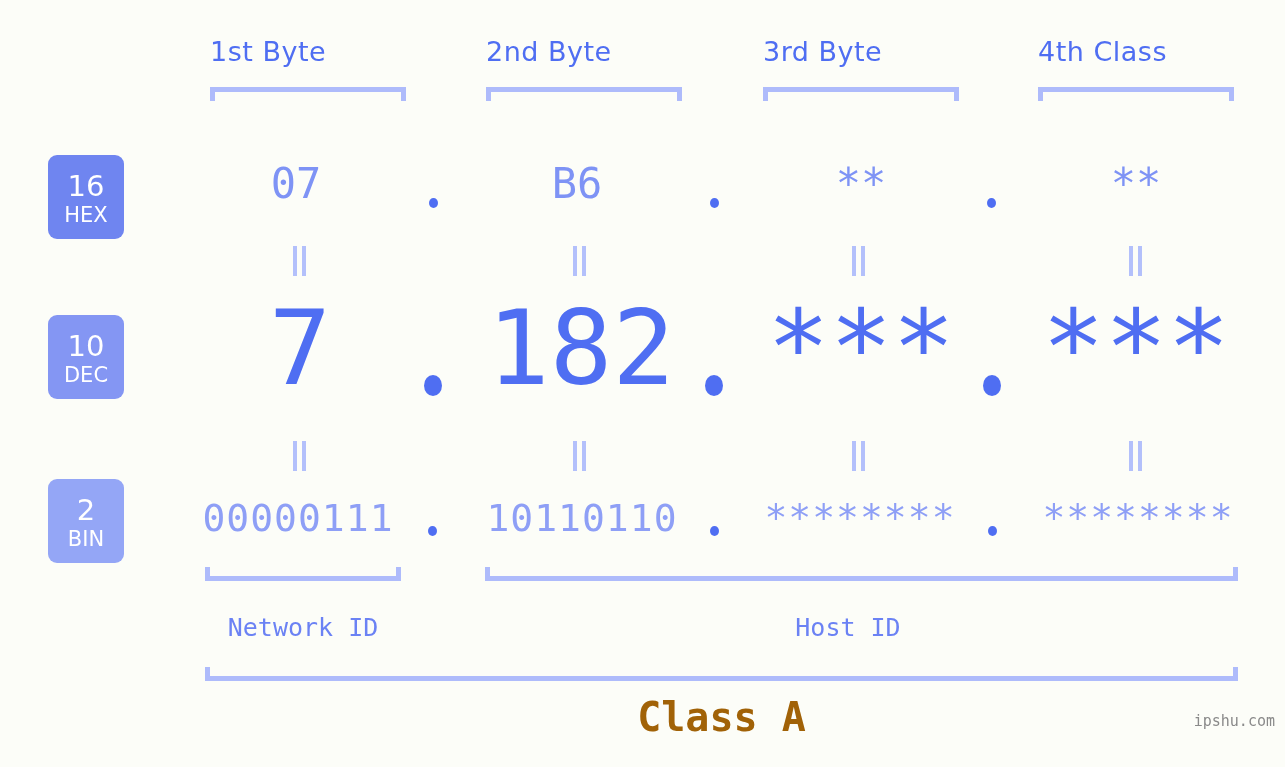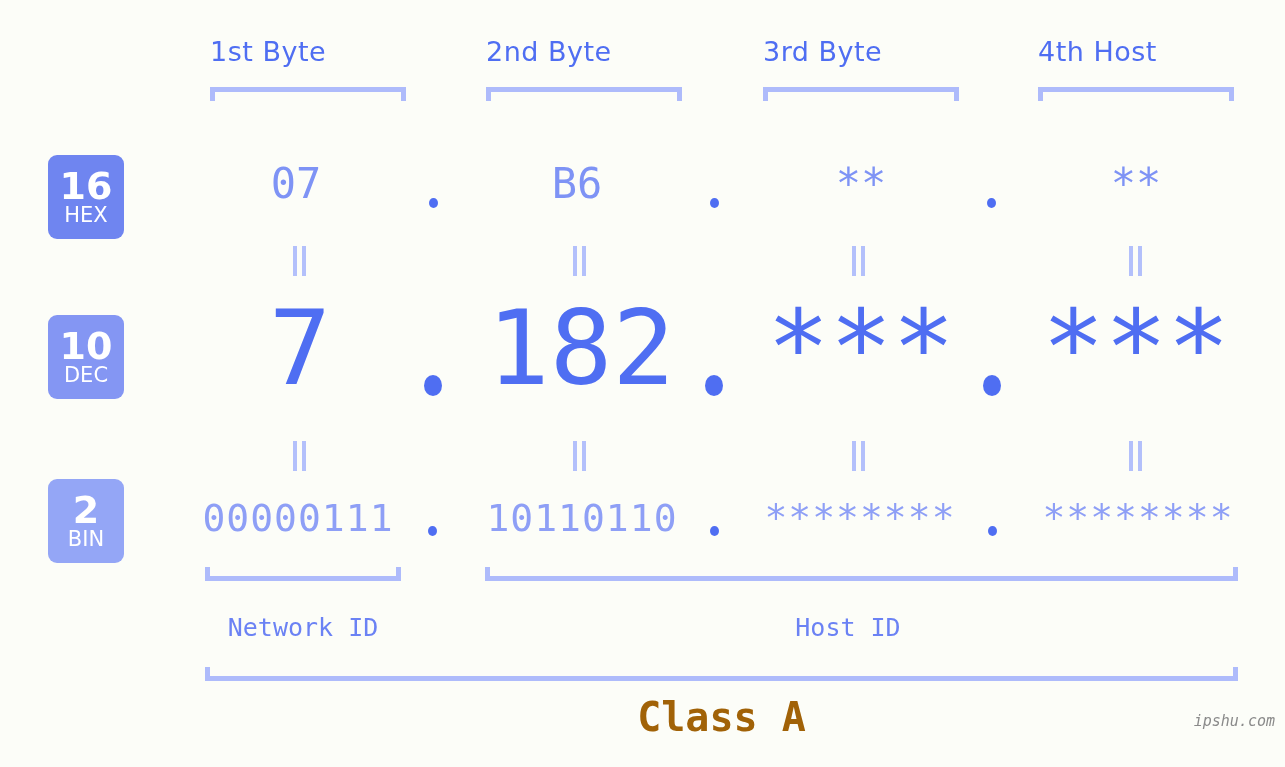--- a/index.html
+++ b/index.html
@@ -58,23 +58,23 @@
     height: 84px;
     border-radius: 9px;
     color: #ffffff;
     display: flex;
     flex-direction: column;
     align-items: center;
     justify-content: center;
     box-sizing: border-box;
   }
   .badge .num {
-    font-size: 38px;
+    font-size: 29px;
     line-height: 36px;
-    font-weight: 700;
+    font-weight: 400;
     font-family: "DejaVu Sans", sans-serif;
     letter-spacing: 0px;
   }
   .badge .nm {
     font-size: 21px;
     line-height: 23px;
     font-weight: 400;
     font-family: "DejaVu Sans", sans-serif;
     letter-spacing: 0px;
   }
@@ -152,32 +152,31 @@
   }
 
   .watermark {
     position: absolute;
     right: 10px;
     top: 712px;
     font-size: 15px;
     color: #8a8a8a;
     font-family: "DejaVu Sans Mono", monospace;
     letter-spacing: 0px;
-    font-style: italic;
   }
 </style>
 </head>
 <body>
 
 <div class="stage">
 
   <div class="byte-label" style="left:210px; width:196px;">1st Byte</div>
   <div class="byte-label" style="left:486px; width:196px;">2nd Byte</div>
   <div class="byte-label" style="left:763px; width:196px;">3rd Byte</div>
-  <div class="byte-label" style="left:1038px; width:196px;">4th Host</div>
+  <div class="byte-label" style="left:1038px; width:196px;">4th Class</div>
 
   <div class="bracket-top" style="left:210px; top:87px; width:196px;"></div>
   <div class="bracket-top" style="left:486px; top:87px; width:196px;"></div>
   <div class="bracket-top" style="left:763px; top:87px; width:196px;"></div>
   <div class="bracket-top" style="left:1038px; top:87px; width:196px;"></div>
 
   <div class="badge" style="left:48px; top:155px; background:#6f85f0;">
     <span class="num">16</span>
     <span class="nm">HEX</span>
   </div>

